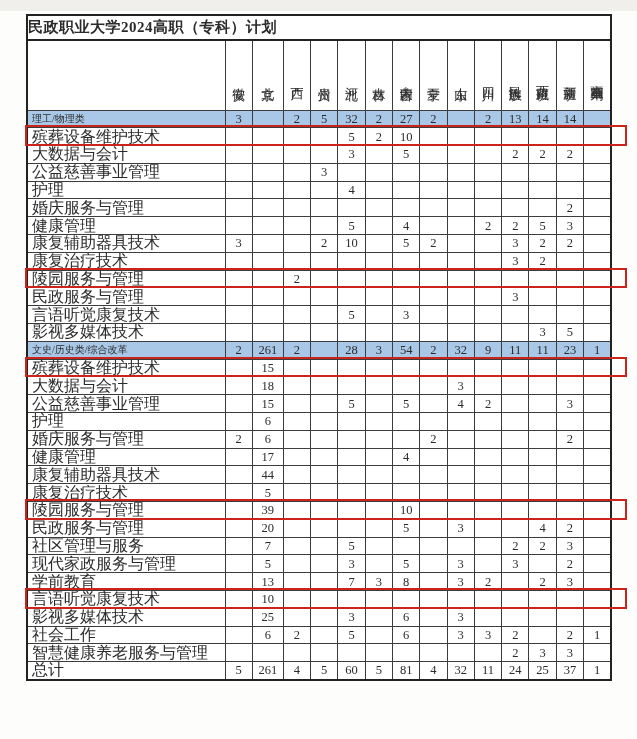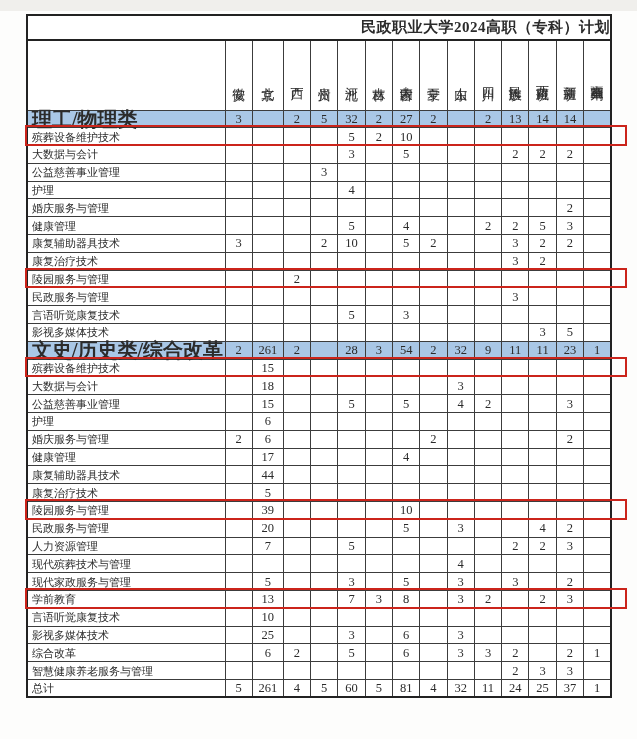--- a/index.html
+++ b/index.html
@@ -28,21 +28,21 @@
     border: 2px solid #222;
   }
   th, td {
     border: 1px solid #3c3c3c;
     overflow: visible;
   }
   .title-row th {
     height: 25px;
     font-size: 15px;
     font-weight: bold;
-    text-align: right;
+    text-align: left;
     border-bottom: 2px solid #222;
     background: #fff;
     letter-spacing: 0.5px;
     margin-left: 8px;
   }
   .head-row th {
     height: 70px;
     font-weight: normal;
     font-size: 13px;
     vertical-align: middle;
@@ -61,25 +61,25 @@
     height: 17.8px;
     line-height: 16px;
     font-size: 12.5px;
     text-align: center;
     padding: 0;
     background: #fff;
   }
   tbody td.lbl {
     text-align: left;
     padding-left: 4px;
-    font-size: 11px;
+    font-size: 16px;
     white-space: nowrap;
   }
   tr.section td { background: #a9c7e6; }
-  tr.section td.lbl { font-weight: bold; font-size: 20px; }
+  tr.section td.lbl { font-weight: normal; font-size: 10px; }
   .red-box {
     position: absolute;
     border: 2px solid #cb241b;
     pointer-events: none;
     z-index: 5;
   }
 </style>
 </head>
 <body>
 
@@ -529,53 +529,36 @@
           <td>5</td>
           <td></td>
           <td>3</td>
           <td></td>
           <td></td>
           <td>4</td>
           <td>2</td>
           <td></td>
         </tr>
         <tr>
-          <td class="lbl">人力资源管理</td>
+          <td class="lbl">社区管理与服务</td>
           <td></td>
           <td>7</td>
           <td></td>
           <td></td>
           <td>5</td>
           <td></td>
           <td></td>
           <td></td>
           <td></td>
           <td></td>
           <td>2</td>
           <td>2</td>
           <td>3</td>
           <td></td>
         </tr>
-        <tr class="red-row">
-          <td class="lbl">现代殡葬技术与管理</td>
-          <td></td>
-          <td></td>
-          <td></td>
-          <td></td>
-          <td></td>
-          <td></td>
-          <td></td>
-          <td></td>
-          <td>4</td>
-          <td></td>
-          <td></td>
-          <td></td>
-          <td></td>
-          <td></td>
-        </tr>
         <tr>
           <td class="lbl">现代家政服务与管理</td>
           <td></td>
           <td>5</td>
           <td></td>
           <td></td>
           <td>3</td>
           <td></td>
           <td>5</td>
           <td></td>
@@ -631,21 +614,21 @@
           <td>6</td>
           <td></td>
           <td>3</td>
           <td></td>
           <td></td>
           <td></td>
           <td></td>
           <td></td>
         </tr>
         <tr>
-          <td class="lbl">综合改革</td>
+          <td class="lbl">社会工作</td>
           <td></td>
           <td>6</td>
           <td>2</td>
           <td></td>
           <td>5</td>
           <td></td>
           <td>6</td>
           <td></td>
           <td>3</td>
           <td>3</td>

